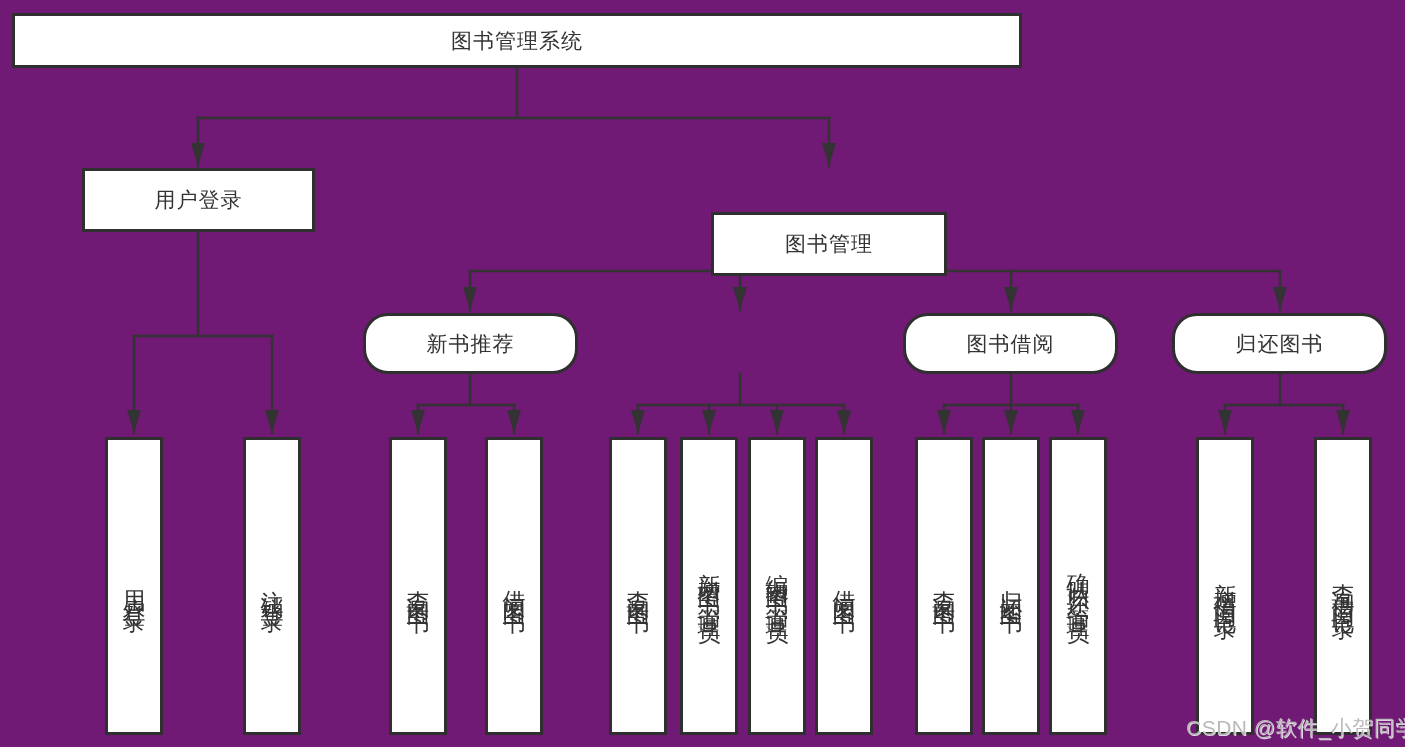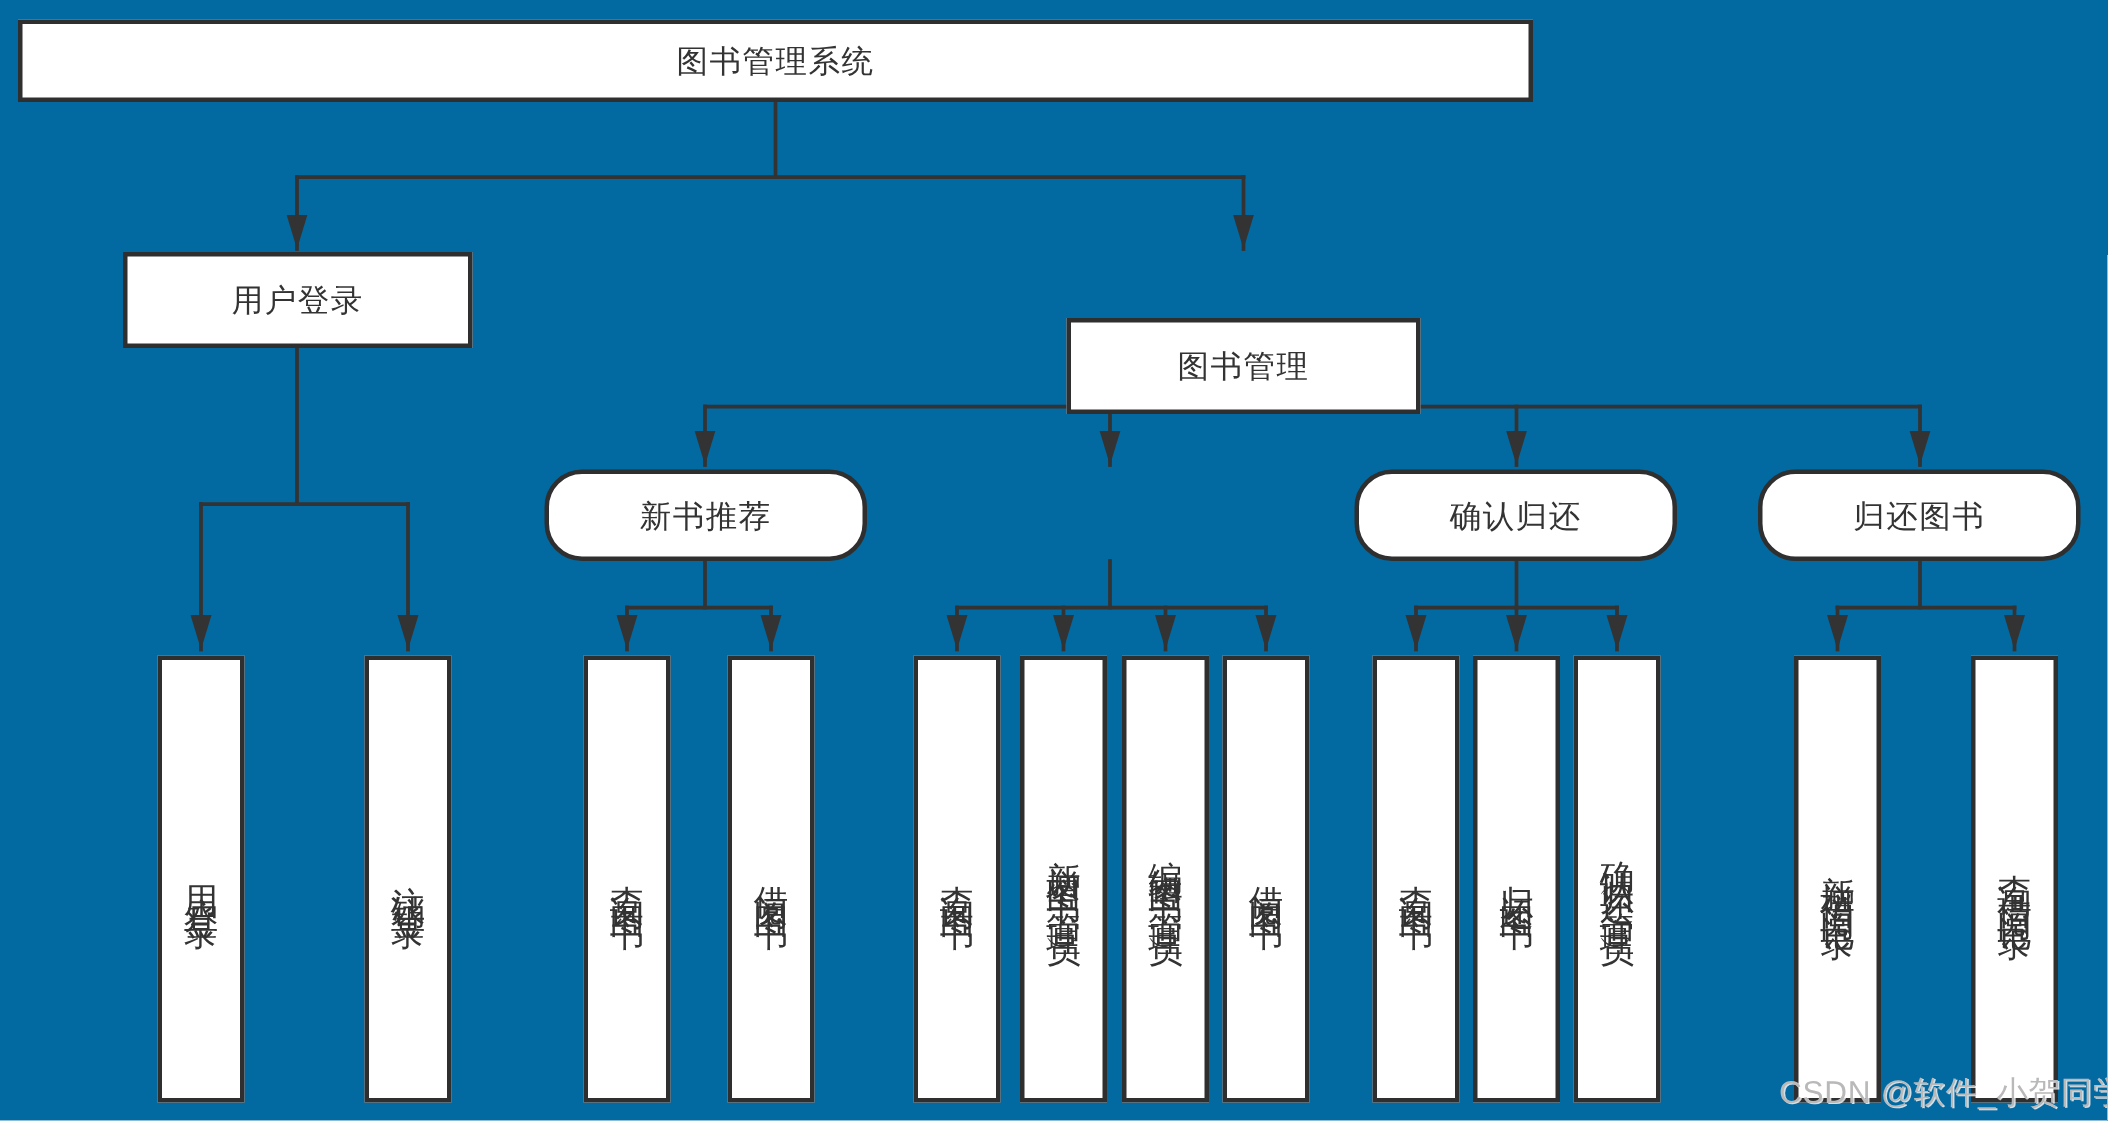--- a/index.html
+++ b/index.html
@@ -5,21 +5,21 @@
   html, body {
     margin: 0;
     padding: 0;
     background: #ffffff;
     font-family: "Liberation Sans", sans-serif;
   }
   .canvas {
     position: relative;
     width: 1405px;
     height: 747px;
-    background: #0369a1;
+    background: #701a75;
     overflow: hidden;
   }
   .connectors {
     position: absolute;
     left: 0;
     top: 0;
     width: 1405px;
     height: 747px;
     pointer-events: none;
   }
@@ -117,21 +117,21 @@
       <path d="M1343 405 V433" marker-end="url(#arr)"></path>
     </g>
   </svg>
 
   <div class="node h" style="left:12px; top:13px; width:1010px; height:55px;">图书管理系统</div>
 
   <div class="node h lvl2" style="left:82px; width:233px;">用户登录</div>
   <div class="node h lvl2" style="left:711px; width:236px;margin-top:44px;">图书管理</div>
 
   <div class="node h lvl3" style="left:363px;">新书推荐</div>
-  <div class="node h lvl3" style="left:903px;">确认归还</div>
+  <div class="node h lvl3" style="left:903px;">图书借阅</div>
   <div class="node h lvl3" style="left:1172px;">归还图书</div>
 
   <div class="node v" style="left:105px;">用户登录</div>
   <div class="node v" style="left:243px;">注销登录</div>
 
   <div class="node v" style="left:389px;">查询图书</div>
   <div class="node v" style="left:485px;">借阅图书</div>
 
   <div class="node v" style="left:609px;">查询图书</div>
   <div class="node v" style="left:680px;">新增图书（管理员）</div>

